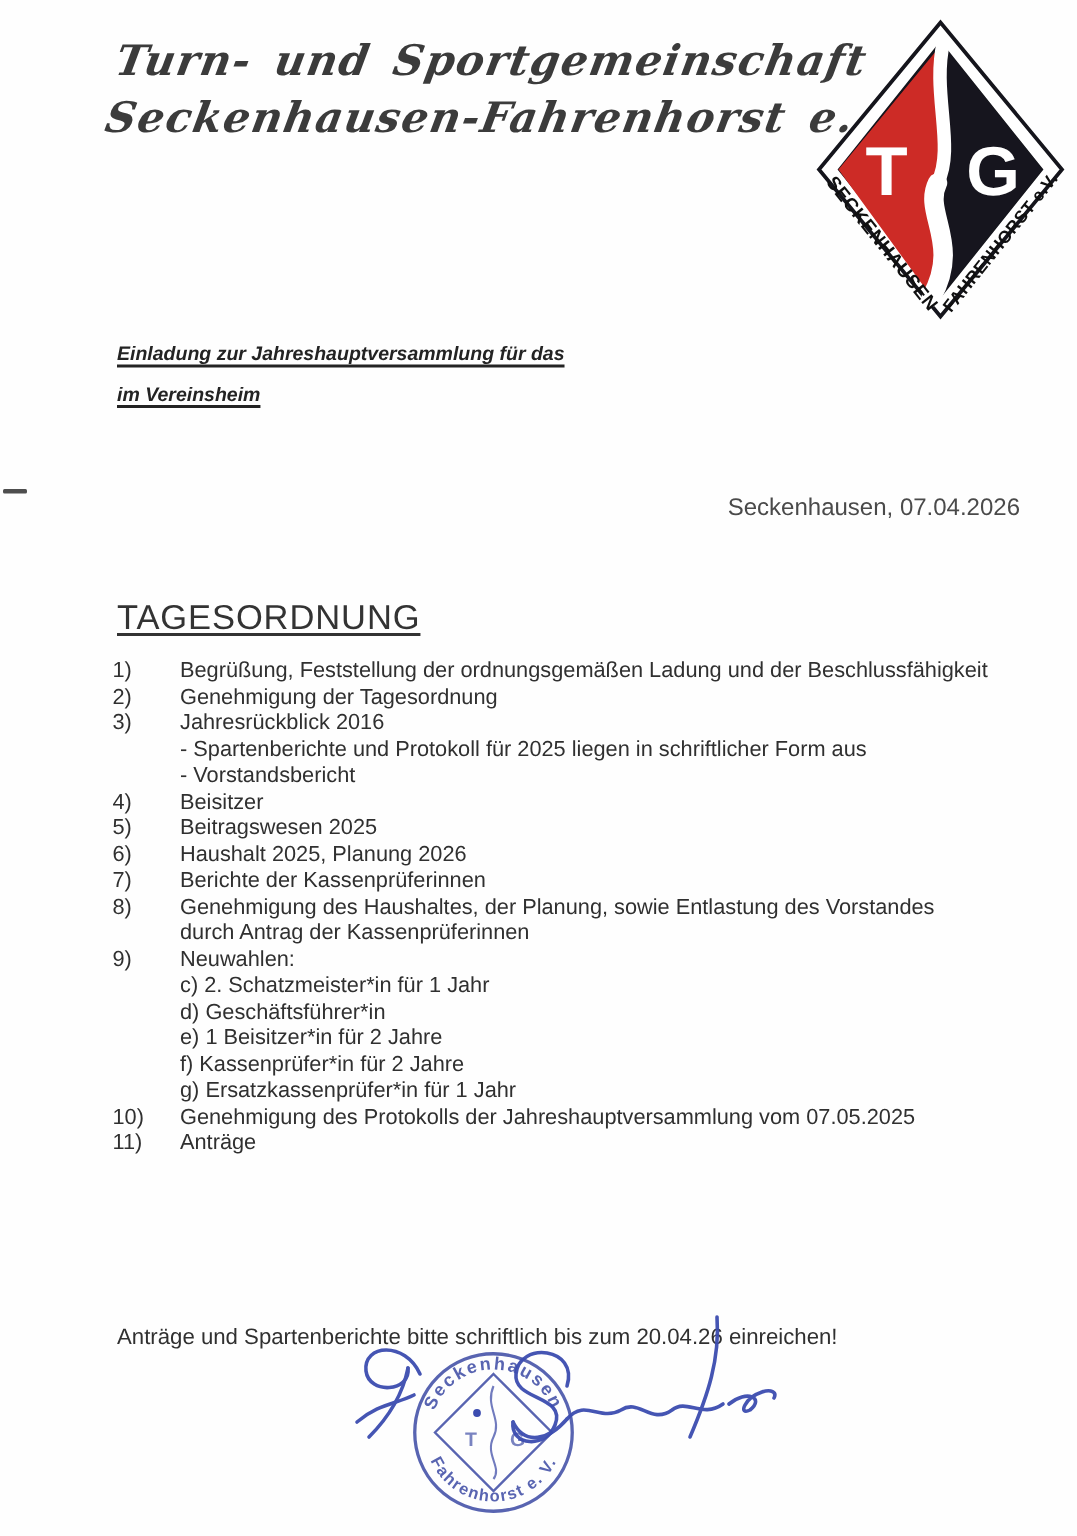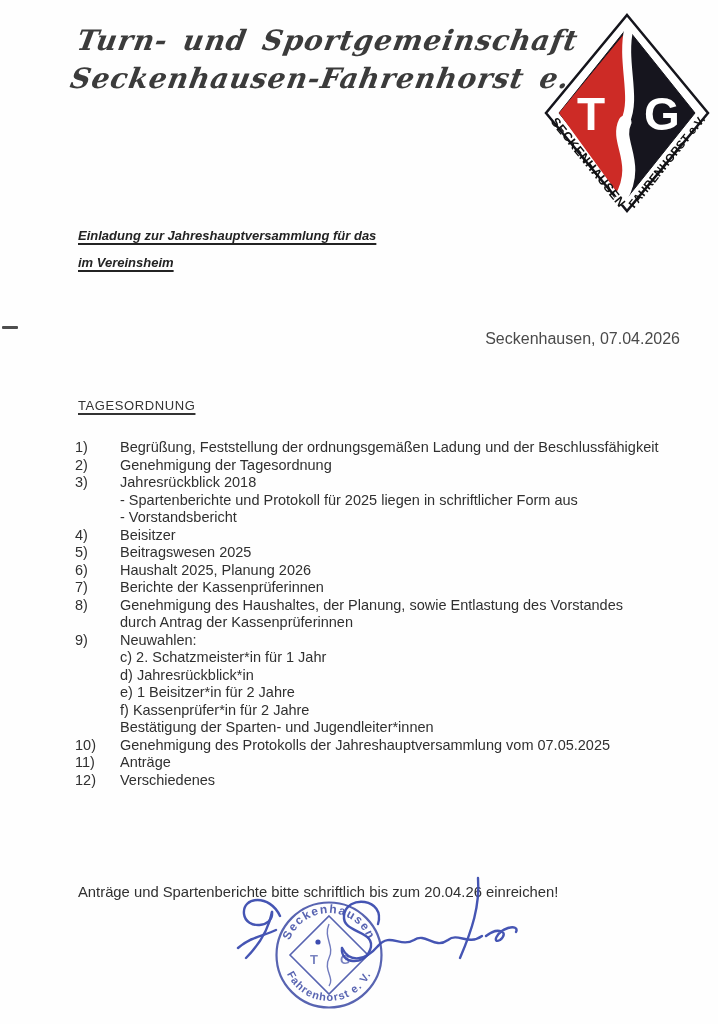--- a/index.html
+++ b/index.html
@@ -26,21 +26,21 @@
 
   
   .invitation { position:absolute; left:78px; top:222px; font-size:13px; font-weight:bold;
     font-style:italic; line-height:27px; color:#232323; }
   .invitation .u { text-decoration:underline; text-decoration-thickness:2px; text-underline-offset:3px; }
 
   .fold-mark { position:absolute; left:2px; top:326px; width:16px; height:3px; background:#4e4e4e; border-radius:1px; }
 
   .place-date { position:absolute; right:38px; top:330px; font-size:16px; color:#4a4a4a; }
 
-  .agenda-title { position:absolute; left:78px; top:398px; font-size:13px; letter-spacing:0.6px;
+  .agenda-title { position:absolute; left:78px; top:398px; font-size:23px; letter-spacing:0.6px;
     color:#333; text-decoration:underline; text-decoration-thickness:1.5px; text-underline-offset:3px; }
 
   .agenda { position:absolute; left:75px; top:439px; width:620px; font-size:14.5px; line-height:17.5px; color:#303030; }
   .agenda-row { display:flex; }
   .agenda-row .num { flex:0 0 45px; }
   .agenda-row .txt { flex:1; }
 
   .footer-note { position:absolute; left:78px; top:884px; font-size:14.8px; color:#303030; }
 
   .stamp { position:absolute; left:250px; top:886px; width:158px; height:138px; opacity:0.92; }
@@ -89,21 +89,21 @@
       <div class="agenda-row">
         <span class="num">1)</span>
         <span class="txt">Begrüßung, Feststellung der ordnungsgemäßen Ladung und der Beschlussfähigkeit</span>
       </div>
       <div class="agenda-row">
         <span class="num">2)</span>
         <span class="txt">Genehmigung der Tagesordnung</span>
       </div>
       <div class="agenda-row">
         <span class="num">3)</span>
-        <span class="txt">Jahresrückblick 2018</span>
+        <span class="txt">Jahresrückblick 2016</span>
       </div>
       <div class="agenda-row">
         <span class="num"></span>
         <span class="txt">- Spartenberichte und Protokoll für 2025 liegen in schriftlicher Form aus</span>
       </div>
       <div class="agenda-row">
         <span class="num"></span>
         <span class="txt">- Vorstandsbericht</span>
       </div>
       <div class="agenda-row">
@@ -133,45 +133,41 @@
       <div class="agenda-row">
         <span class="num">9)</span>
         <span class="txt">Neuwahlen:</span>
       </div>
       <div class="agenda-row">
         <span class="num"></span>
         <span class="txt">c) 2. Schatzmeister*in für 1 Jahr</span>
       </div>
       <div class="agenda-row">
         <span class="num"></span>
-        <span class="txt">d) Jahresrückblick*in</span>
+        <span class="txt">d) Geschäftsführer*in</span>
       </div>
       <div class="agenda-row">
         <span class="num"></span>
         <span class="txt">e) 1 Beisitzer*in für 2 Jahre</span>
       </div>
       <div class="agenda-row">
         <span class="num"></span>
         <span class="txt">f) Kassenprüfer*in für 2 Jahre</span>
       </div>
       <div class="agenda-row">
         <span class="num"></span>
-        <span class="txt">Bestätigung der Sparten- und Jugendleiter*innen</span>
+        <span class="txt">g) Ersatzkassenprüfer*in für 1 Jahr</span>
       </div>
       <div class="agenda-row">
         <span class="num">10)</span>
         <span class="txt">Genehmigung des Protokolls der Jahreshauptversammlung vom 07.05.2025</span>
       </div>
       <div class="agenda-row">
         <span class="num">11)</span>
         <span class="txt">Anträge</span>
-      </div>
-      <div class="agenda-row">
-        <span class="num">12)</span>
-        <span class="txt">Verschiedenes</span>
       </div>
     </div>
 
   <div class="footer-note">Anträge und Spartenberichte bitte schriftlich bis zum 20.04.26 einreichen!</div>
 
   <div class="stamp">
     <svg viewBox="0 0 158 138">
       <defs>
         <path id="arcTop" d="M 37,69 A 42,42 0 0 1 121,69"></path>
         <path id="arcBottom" d="M 33,69 A 46,46 0 0 0 125,69"></path>

